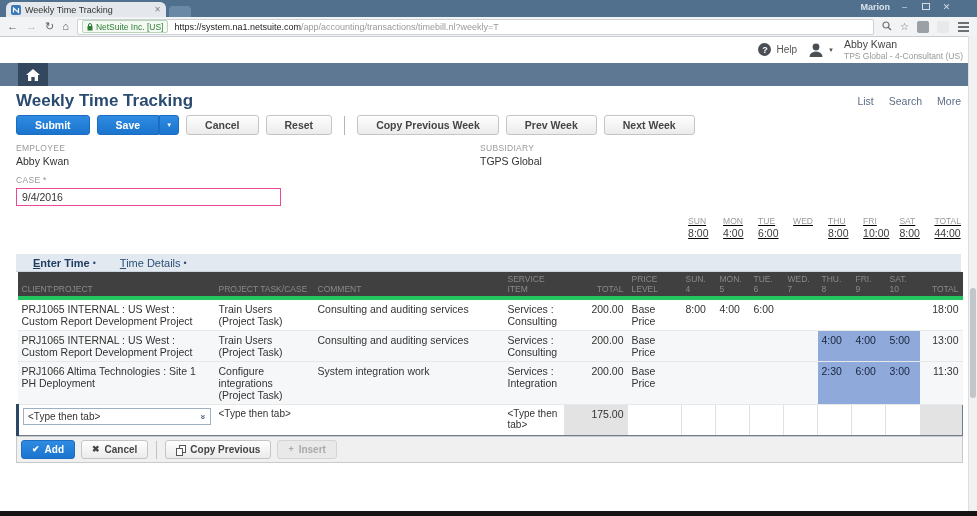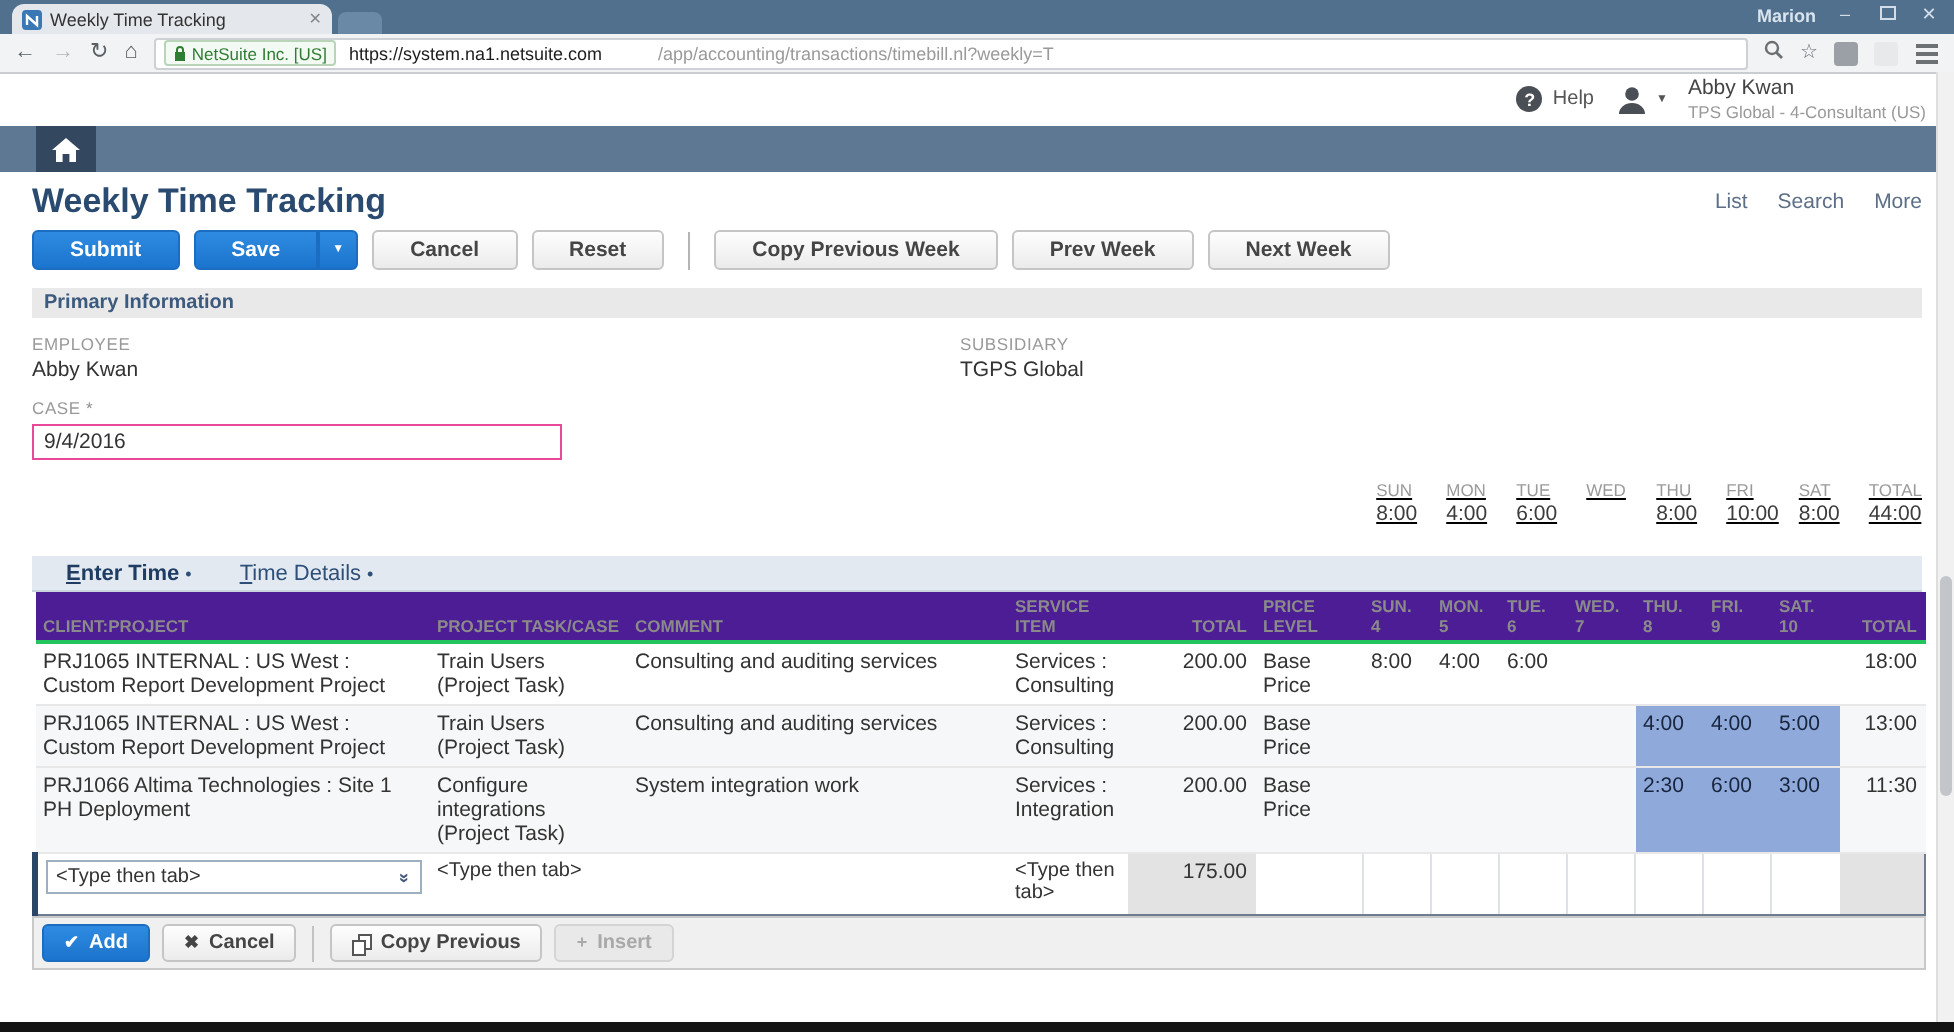--- a/index.html
+++ b/index.html
@@ -6,32 +6,32 @@
   #screen{position:relative;width:977px;height:516px;background:#fff;overflow:hidden;
           font-family:"Liberation Sans",sans-serif;-webkit-font-smoothing:antialiased;}
 
   
   .tabbar{height:17px;background:#51708d;display:flex;align-items:flex-end;padding-left:6px;position:relative;}
   .tab{height:15px;width:150px;background:#e4e8ec;border-radius:6px 6px 0 0;display:flex;align-items:center;padding:0 5px;gap:4px;}
   .favicon svg{display:block;}
   .tab-title{font-size:9px;color:#333;white-space:nowrap;overflow:hidden;flex:1;}
   .tab-close{font-size:8px;color:#82878c;line-height:1;}
   .newtab{width:22px;height:11px;background:#6a89a6;border-radius:4px 4px 0 0;margin-left:3px;}
-  .winctl{margin-left:auto;display:flex;align-items:center;gap:8px;padding-right:6px;align-self:flex-start;margin-top:2px;}
+  .winctl{margin-left:auto;display:flex;gap:8px;padding-right:24px;align-self:flex-start;margin-top:2px;}
   .win-user{color:#d9e4ee;font-size:9px;font-weight:bold;}
   .wbtn{color:#d2dde8;font-size:9px;width:13px;text-align:center;line-height:11px;cursor:pointer;}
   .restore-glyph{display:inline-block;width:6px;height:5px;border:1px solid #d2dde8;}
 
   .toolbar{height:19px;background:#f2f3f4;border-bottom:1px solid #c9ccd0;display:flex;align-items:center;padding:0 7px;gap:8px;}
   .nav-ic{color:#595f64;font-size:11px;line-height:1;cursor:pointer;}
   .nav-ic.fwd{color:#b4b8bc;}
   .omnibox{flex:1;height:14px;background:#fff;border:1px solid #cdd0d4;border-radius:2px;display:flex;align-items:center;padding:0 4px;gap:6px;overflow:hidden;}
   .ev-badge{display:inline-flex;align-items:center;gap:3px;font-size:8.5px;color:#2f7d33;border:1px solid #b9d4b9;background:#f3faf3;border-radius:2px;padding:0 4px;height:11px;white-space:nowrap;cursor:pointer;}
   .url{font-size:9px;color:#1d1d1d;white-space:nowrap;overflow:hidden;}
-  .url .path{color:#9a9a9a;margin-left:28px;}
+  .url .path{color:#9a9a9a;}
   .tool-ic{color:#6b7075;font-size:10px;line-height:1;cursor:pointer;}
   .ext-ic{width:12px;height:12px;background:#9aa0a5;border-radius:2px;cursor:pointer;}
   .ext-ic.blank{background:#e7e9eb;}
   .menu-ic{width:11px;height:2px;background:#6b7075;position:relative;margin:0 1px;cursor:pointer;}
   .menu-ic::before,.menu-ic::after{content:"";position:absolute;left:0;width:11px;height:2px;background:#6b7075;}
   .menu-ic::before{top:-4px;} .menu-ic::after{top:4px;}
 
   
   .ns-header{position:absolute;top:36px;right:14px;height:27px;display:flex;align-items:center;gap:10px;}
   .help-wrap{display:flex;align-items:center;gap:5px;font-size:10px;color:#555;cursor:pointer;}
@@ -80,21 +80,21 @@
   .ws-value{font-size:10.5px;color:#3c3c3c;margin-top:1px;min-height:12px;}
 
   .tabs-row{margin-top:15px;background:#e3e9f0;height:17px;display:flex;align-items:center;padding-left:5px;gap:24px;border-bottom:1px solid #cbd4de;}
   .subtab{font-size:11px;color:#2d4f78;display:inline-flex;gap:3px;align-items:center;cursor:pointer;}
   .tl{display:inline-block;}
   .tl::first-letter{text-decoration:underline;}
   .subtab.active .tl{font-weight:bold;color:#1f3d63;padding-left:12px;}
   .dot{font-size:9px;}
 
   table{width:945px;border-collapse:collapse;table-layout:fixed;}
-  th{background:#4c1d95;color:#8a8a8a;font-size:8.5px;font-weight:bold;text-align:left;padding:2px 4px;vertical-align:bottom;border-bottom:2px solid #22c55e;}
+  th{background:#404040;color:#8a8a8a;font-size:8.5px;font-weight:normal;text-align:left;padding:2px 4px;vertical-align:bottom;border-bottom:4px solid #22c55e;}
   th.r{text-align:right;}
   th .d2{display:block;}
   td{font-size:10.5px;color:#333;padding:3px 4px;vertical-align:top;border-bottom:1px solid #e8e8e8;word-wrap:break-word;}
   tr.alt td{background:#f6f7f8;}
   td.r{text-align:right;margin-top:41px;}
   td.hl{background:#8ea9da !important;color:#18253d;}
 
   tr.entry td{border-top:1px solid #6e7c90;border-bottom:1px solid #6e7c90;height:24px;background:#fff;}
   tr.entry td:first-child{border-left:3px solid #2c4668;}
   tr.entry td:last-child{border-right:1px solid #6e7c90;}
@@ -216,21 +216,20 @@
             </button>
         </span>
         <button class="btn">Cancel</button>
         <button class="btn">Reset</button>
         <span class="vdiv"></span>
         <button class="btn">Copy Previous Week</button>
         <button class="btn">Prev Week</button>
         <button class="btn">Next Week</button>
       </div>
 
-      <div class="section-bar">Primary Information</div>
 
       <div class="fields">
         <div class="field">
           <div class="flabel">EMPLOYEE</div>
           <div class="fvalue">Abby Kwan</div>
         </div>
         <div class="field subs">
           <div class="flabel">SUBSIDIARY</div>
           <div class="fvalue">TGPS Global</div>
         </div>

